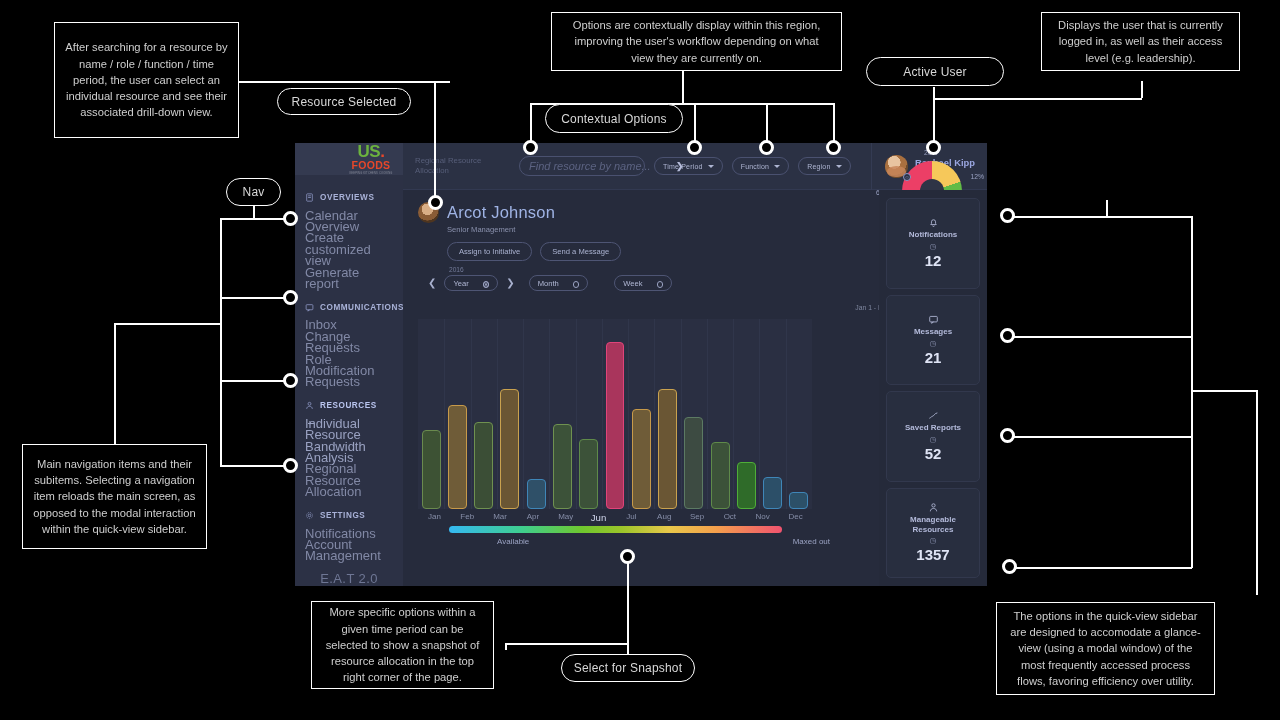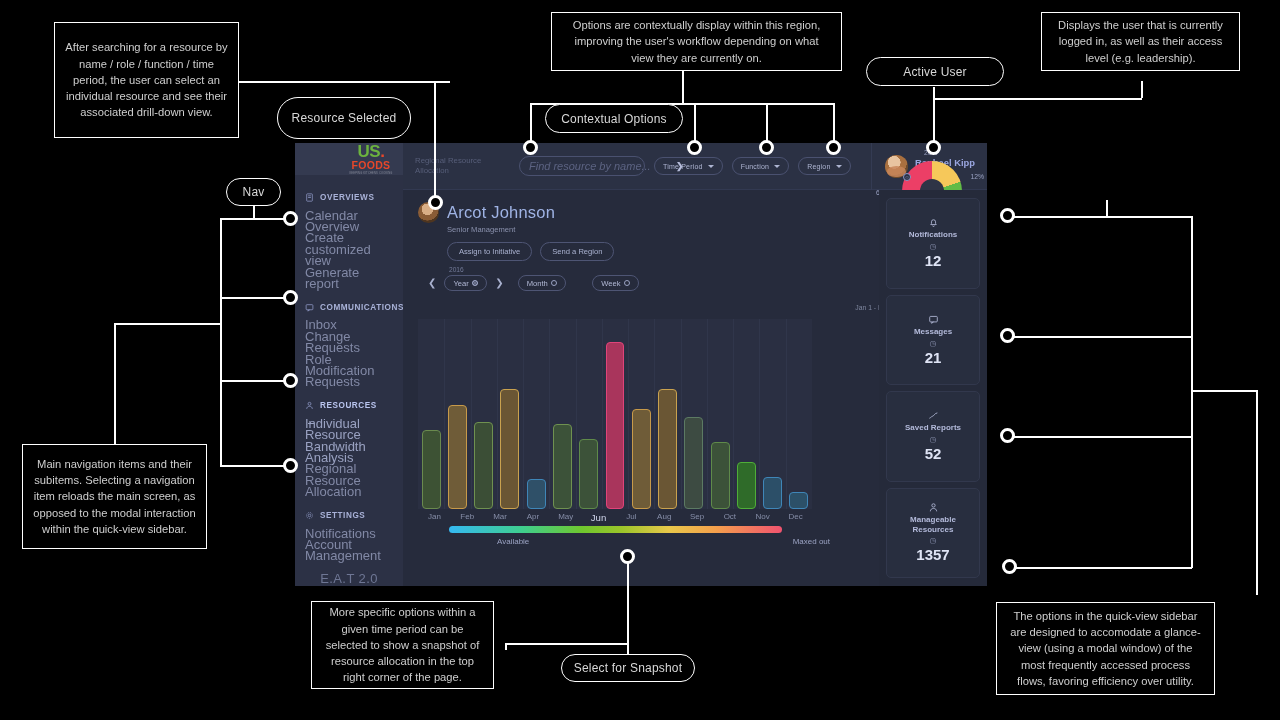--- a/index.html
+++ b/index.html
@@ -133,21 +133,21 @@
     border:1px solid #4e5574; border-radius:999px; color:#aab2d0; font-size:7.6px;
     padding:4px 11px; background:transparent;
   }
 
   
   #periodrow{ margin:14px 0 0 10px; display:flex; align-items:center; gap:8px; position:relative; }
   #yearlbl{ position:absolute; left:21px; top:-9px; color:#737b99; font-size:6.6px; }
   .arrowbtn{ color:#a8b0ce; font-size:10px; background:none;border:0; cursor:pointer; line-height:1;}
   .seg{
     border:1px solid #4e5574; border-radius:999px; color:#b2b9d6; font-size:7.6px;
-    padding:2.5px 8px; display:inline-flex; align-items:center; gap:3px;
+    padding:2.5px 8px; display:inline-flex; align-items:flex-end; gap:14px;
   }
   .radio{ width:6.5px;height:6.5px;border-radius:50%;border:1px solid #9aa2c2; display:inline-block; }
   .radio.on{ background:#b9c0dc; box-shadow:inset 0 0 0 1.3px #3a4059; }
 
   
   #snapshot{ position:absolute; right:7px; top:6px; width:96px; text-align:center; }
   #donutwrap{ position:relative; width:60px; height:60px; margin:12px auto 0; }
   #donut{
     width:60px;height:60px;border-radius:50%;
     background:conic-gradient(from 0deg,
@@ -328,21 +328,21 @@
     </div>
 
     <div id="main">
       <div id="person">
         <div class="avatar2"></div>
         <div id="pname">Arcot Johnson</div>
       </div>
       <div id="prole">Senior Management</div>
       <div id="pbtns">
         <button class="obtn">Assign to Initiative</button>
-        <button class="obtn">Send a Region</button>
+        <button class="obtn">Send a Message</button>
       </div>
 
       <div id="periodrow">
         <div id="yearlbl">2016</div>
         <button class="arrowbtn">❮</button>
         <span class="seg">
           <span>Year</span>
           <i class="radio on"></i>
         </span>
         <button class="arrowbtn">❯</button>
@@ -550,19 +550,19 @@
   <div class="dot" style="left:283px; top:458px;"></div>
   <div class="dot" style="left:620px; top:549px;"></div>
 
   <div class="anno-box" style="left:54px;  top:22px;  width:185px; height:116px;">After searching for a resource by name / role / function / time period, the user can select an individual resource and see their associated drill-down view.</div>
   <div class="anno-box" style="left:551px; top:12px;  width:291px; height:59px;">Options are contextually display within this region, improving the user's workflow depending on what view they are currently on.</div>
   <div class="anno-box" style="left:1041px;top:12px;  width:199px; height:59px;">Displays the user that is currently logged in, as well as their access level (e.g. leadership).</div>
   <div class="anno-box" style="left:22px;  top:444px; width:185px; height:105px;">Main navigation items and their subitems. Selecting a navigation item reloads the main screen, as opposed to the modal interaction within the quick-view sidebar.</div>
   <div class="anno-box" style="left:311px; top:601px; width:183px; height:88px;">More specific options within a given time period can be selected to show a snapshot of resource allocation in the top right corner of the page.</div>
   <div class="anno-box" style="left:996px; top:602px; width:219px; height:93px;">The options in the quick-view sidebar are designed to accomodate a glance-view (using a modal window) of the most frequently accessed process flows, favoring efficiency over utility.</div>
 
-  <div class="pill" style="left:277px; top:97px;  width:134px; height:42px;">Resource Selected</div>
+  <div class="pill" style="left:277px; top:88px;  width:134px; height:27px;">Resource Selected</div>
   <div class="pill" style="left:545px; top:104px; width:138px; height:29px;">Contextual Options</div>
   <div class="pill" style="left:866px; top:57px;  width:138px; height:29px;">Active User</div>
   <div class="pill" style="left:226px; top:178px; width:55px;  height:28px;">Nav</div>
   <div class="pill" style="left:561px; top:654px; width:134px; height:28px;">Select for Snapshot</div>
 
 </div>
 
 </body></html>

